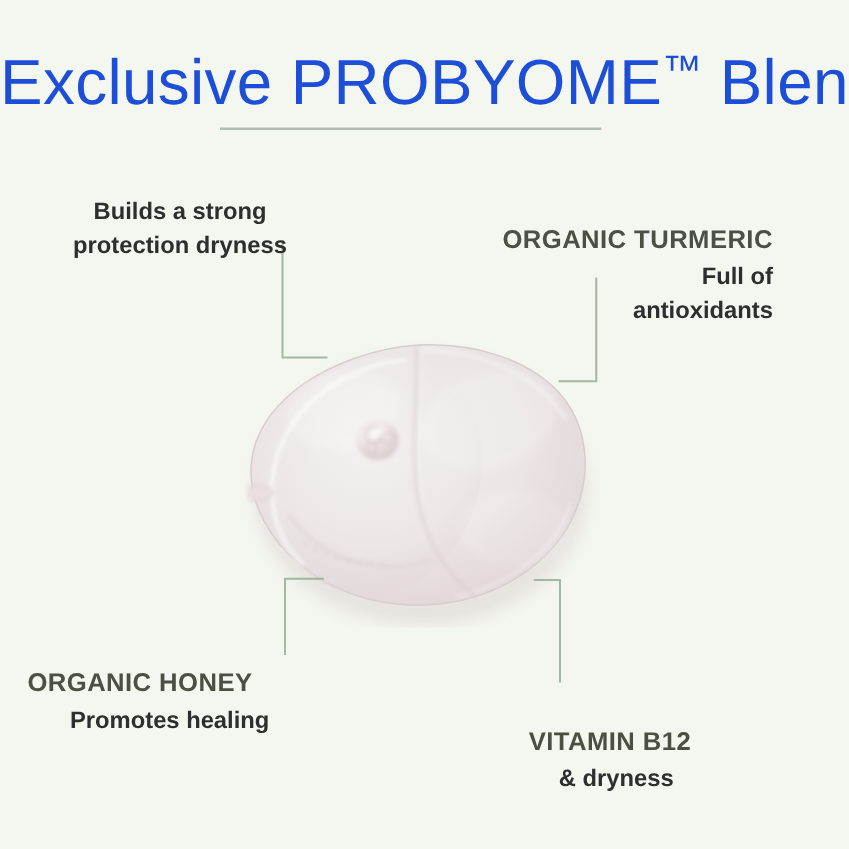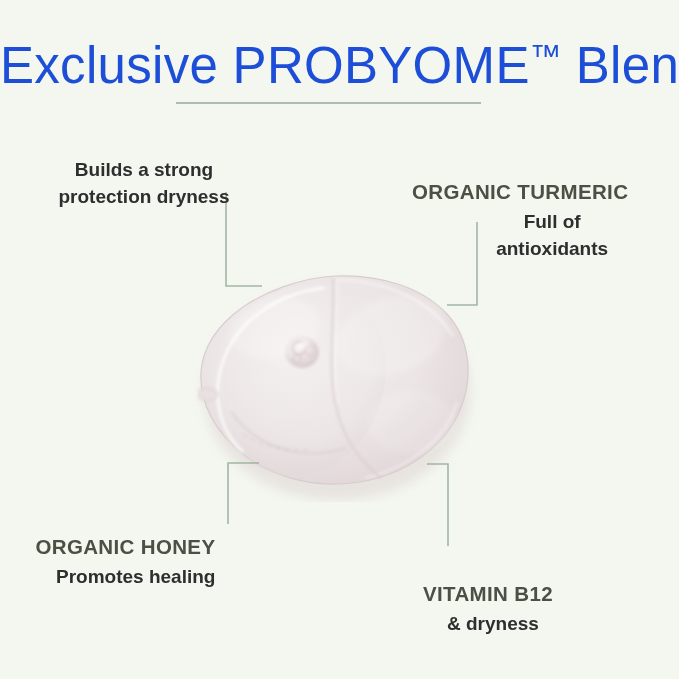--- a/index.html
+++ b/index.html
@@ -81,24 +81,24 @@
     font-weight: 700;
     color: #2e2e2e;
     line-height: 1.42;
     margin: 5px 0 0 0;
   }
 
   
   #callout-probiotic        { left: 22px;  top: 152px; text-align: left; }
   #callout-probiotic .c-body{ text-align: center; width: 208px; margin-left: 18px; }
 
-  #callout-turmeric         { left: 412px; top: 180px; text-align: center; }
+  #callout-turmeric         { left: 402px; top: 180px; text-align: right; }
   #callout-turmeric .c-body { margin-left: 64px; }
 
-  #callout-honey            { left: 22px;  top: 535px; text-align: right; }
+  #callout-honey            { left: 22px;  top: 535px; text-align: left; }
   #callout-honey .c-body    { margin-left: 34px; }
 
   #callout-b12              { left: 423px; top: 582px; text-align: left; }
   #callout-b12 .c-body      { margin-left: 24px; }
 
   
   .connectors {
     position: absolute;
     left: 0; top: 0;
     width: 679px; height: 679px;

